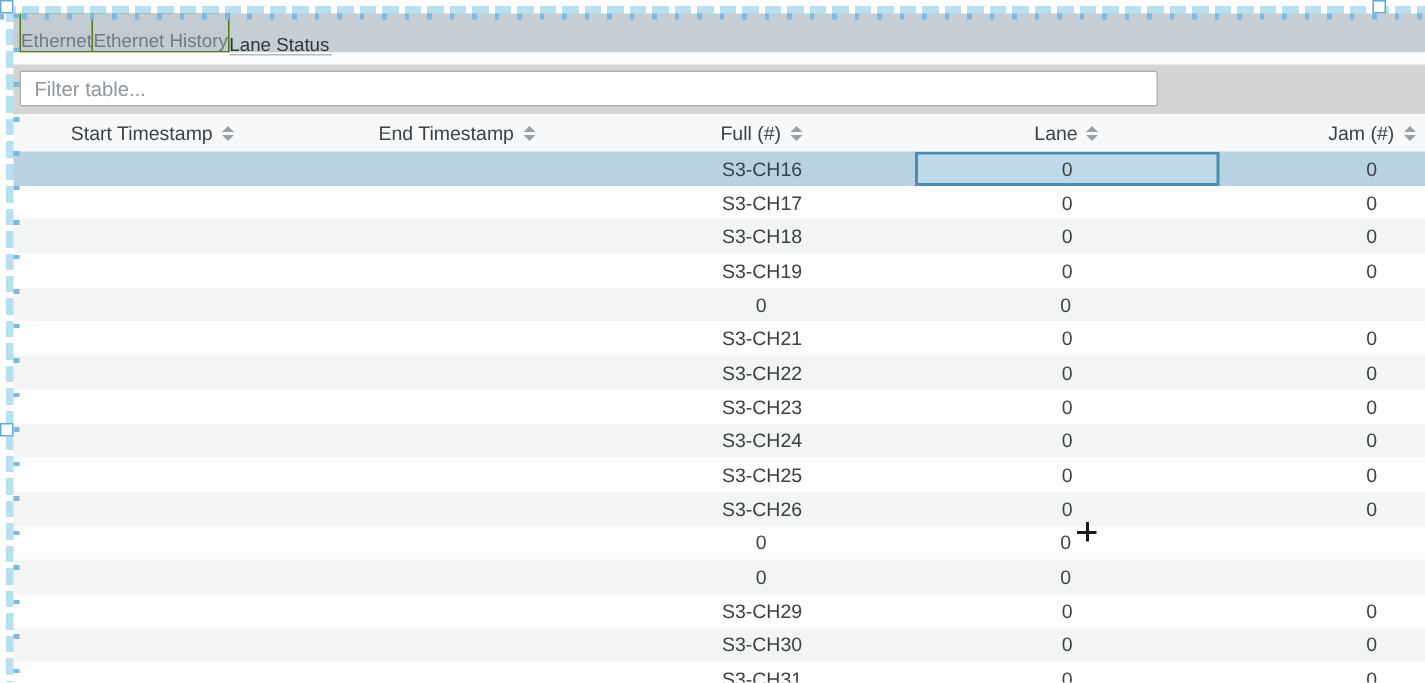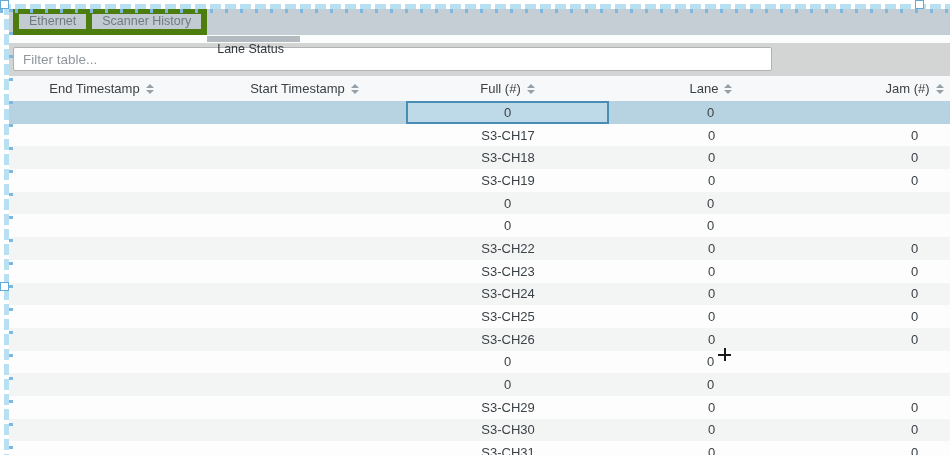--- a/index.html
+++ b/index.html
@@ -3,22 +3,22 @@
 <meta charset="utf-8">
 <style>
   * { margin:0; padding:0; box-sizing:border-box; }
   html,body { width:950px; height:455px; overflow:hidden; background:#fff;
     font-family:"Liberation Sans", sans-serif; }
   body { position:relative; }
 
   
   .tabbar { position:absolute; left:0; top:8px; right:0; height:27px;
     background:var(--tabbar-bg); display:flex; align-items:stretch; padding-left:13px; }
-  .tab { display:flex; align-items:flex-start; padding:0 10px; font-size:12.5px;
-    color:#6f7a83; background:var(--tab-bg); border:6px solid #4d7c0f; cursor:default; }
+  .tab { display:flex; align-items:flex-end; padding:0 0; font-size:12.5px;
+    color:#6f7a83; background:var(--tab-bg); border:1px solid #4d7c0f; cursor:default; }
   .tab + .tab { border-left:none; }
   .tab.active { background:#f7f8f8; color:#2f363c; border-color:#b3bbc1; border-bottom:none;
     position:relative; z-index:3;margin-top:28px; }
 
   .strip { position:absolute; left:0; top:35px; right:0; height:8px; background:#fbfcfc; }
 
   
   .filterbar { position:absolute; left:0; top:43px; right:0; height:33px; background:#d3d4d4;padding-left:44px; }
   .filter-input { position:absolute; left:13px; top:4px; width:759px; height:24px;
     border:1px solid #b2b2b2; border-radius:2px; background:#fff; padding:0 9px;
@@ -70,49 +70,49 @@
     width:13px; background:#1a1a1a; }
 </style>
 </head>
 <body>
 
 <div class="tabbar">
   <div class="tab">
     <span>Ethernet</span>
   </div>
   <div class="tab">
-    <span>Scanner History</span>
+    <span>Ethernet History</span>
   </div>
   <div class="tab active">
     <span>Lane Status</span>
   </div>
 </div>
 
 <div class="strip"></div>
 
 <div class="filterbar">
   <input class="filter-input" type="text" placeholder="Filter table..." style="">
 </div>
 
 <div class="table">
   <div class="hrow">
+    <div class="hcell c0">
+      <span>Start Timestamp</span>
+      <span class="sort">
+          <i class="up"></i>
+          <i class="dn"></i>
+        </span>
+    </div>
     <div class="hcell c1">
       <span>End Timestamp</span>
       <span class="sort">
           <i class="up"></i>
           <i class="dn"></i>
         </span>
     </div>
-    <div class="hcell c0">
-      <span>Start Timestamp</span>
-      <span class="sort">
-          <i class="up"></i>
-          <i class="dn"></i>
-        </span>
-    </div>
     <div class="hcell c3">
       <span>Full (#)</span>
       <span class="sort">
           <i class="up"></i>
           <i class="dn"></i>
         </span>
     </div>
     <div class="hcell c2">
       <span>Lane</span>
       <span class="sort">
@@ -125,20 +125,21 @@
       <span class="sort">
           <i class="up"></i>
           <i class="dn"></i>
         </span>
     </div>
   </div>
   <div id="tbody">
   <div class="row selected">
     <div class="cell c0"></div>
     <div class="cell c1"></div>
+    <div class="cell c2">S3-CH16</div>
     <div class="cell c3 focused">0</div>
     <div class="cell c4">0</div>
   </div>
 
   <div class="row">
     <div class="cell c0"></div>
     <div class="cell c1"></div>
     <div class="cell c2">S3-CH17</div>
     <div class="cell c3">0</div>
     <div class="cell c4">0</div>
@@ -163,20 +164,21 @@
   <div class="row stripe">
     <div class="cell c0"></div>
     <div class="cell c1"></div>
     <div class="cell c3">0</div>
     <div class="cell c4">0</div>
   </div>
 
   <div class="row">
     <div class="cell c0"></div>
     <div class="cell c1"></div>
+    <div class="cell c2">S3-CH21</div>
     <div class="cell c3">0</div>
     <div class="cell c4">0</div>
   </div>
 
   <div class="row stripe">
     <div class="cell c0"></div>
     <div class="cell c1"></div>
     <div class="cell c2">S3-CH22</div>
     <div class="cell c3">0</div>
     <div class="cell c4">0</div>

